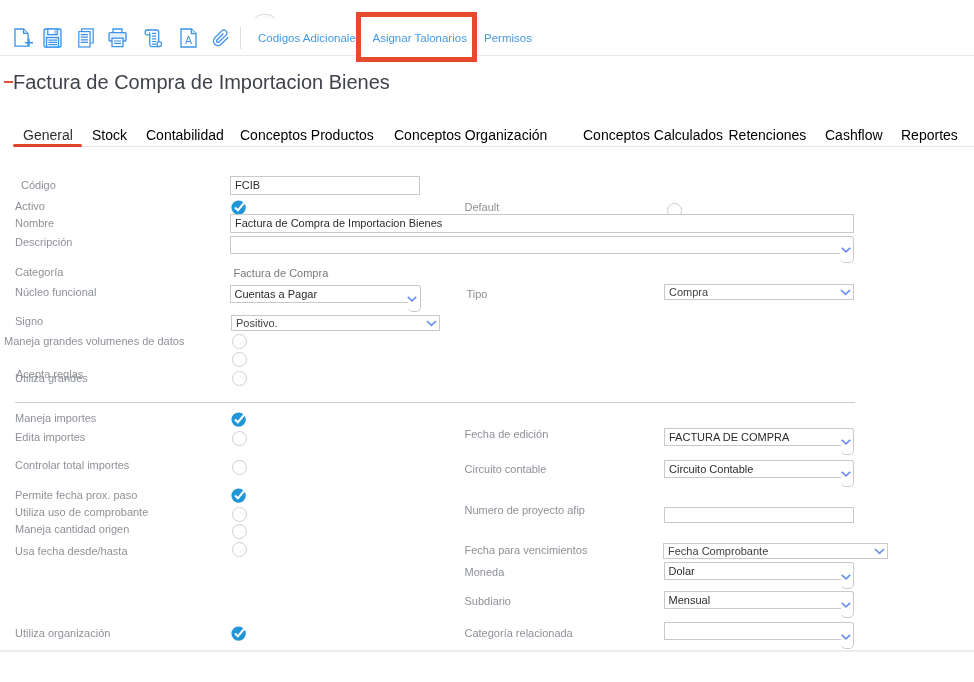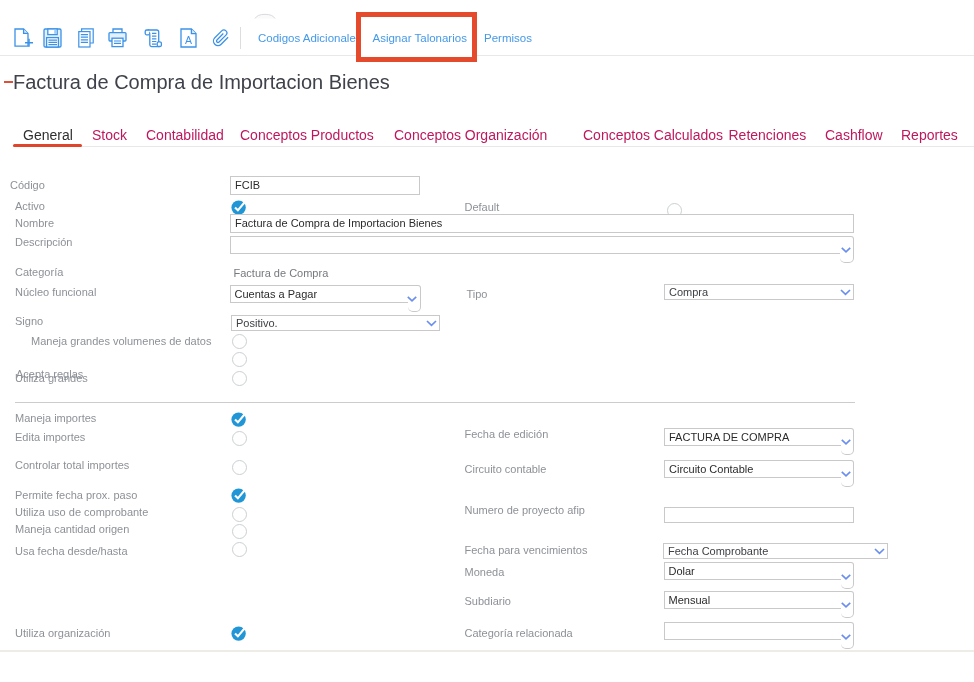--- a/index.html
+++ b/index.html
@@ -9,21 +9,21 @@
   .lbl { position:absolute; font-size:11px; color:#8d9197; white-space:nowrap; line-height:12px; }
   .val { position:absolute; font-size:11px; color:#76797e; white-space:nowrap; line-height:12px; }
   .inp { position:absolute; border:1px solid #c9c9c9; background:#fff; font-size:11px; color:#2b2b2b; white-space:nowrap; padding-left:4px; line-height:17px; overflow:hidden; height:19px; }
   .selB { position:absolute; border:1px solid #c9c9c9; background:#fff; font-size:11px; color:#3f4145; white-space:nowrap; padding-left:4px; line-height:14px; height:16px; }
   .selB svg { position:absolute; right:2px; top:50%; margin-top:-3px; }
   .radio { position:absolute; width:15px; height:15px; border:1.5px solid #cbd0d3; border-radius:50%; background:#fff; }
   .ca { position:absolute; height:27px; }
   .ca .ci { position:absolute; left:0; top:0; height:18px; border:1px solid #c9c9c9; border-right:none; font-size:11px; color:#2b2b2b; padding-left:4px; line-height:16px; white-space:nowrap; }
   .ca .ct { position:absolute; top:0; right:0; height:27px; border:1px solid #c9c9c9; border-left:none; border-radius:0 3px 5px 5px; }
   .ca svg.chev { position:absolute; }
-  .tab { position:absolute; top:127.5px; font-size:14px; color:#be185d; white-space:nowrap; line-height:15px; }
+  .tab { position:absolute; top:127.5px; font-size:14px; color:#000000; white-space:nowrap; line-height:15px; }
   .tlink { position:absolute; top:32px; font-size:11.5px; color:#4599e8; white-space:nowrap; line-height:12px; }
   .icon { position:absolute; }
 </style>
 </head>
 <body>
 <div id="page">
 
   <svg class="abs" style="left:250px;top:11px;" width="30" height="8" viewBox="0 0 30 8">
     <path d="M5 7.5 A 10.5 6 0 0 1 25 7.5" fill="#fafafb" stroke="#d9dade" stroke-width="1"></path>
   </svg>
@@ -92,21 +92,21 @@
   <div class="tab" style="left:146px;">Contabilidad</div>
   <div class="tab" style="left:240px;">Conceptos Productos</div>
   <div class="tab" style="left:394px;">Conceptos Organización</div>
   <div class="tab" style="left:583px;">Conceptos Calculados</div>
   <div class="tab" style="left:728.5px;">Retenciones</div>
   <div class="tab" style="left:825px;">Cashflow</div>
   <div class="tab" style="left:901px;">Reportes</div>
   <div class="abs" style="left:13px;top:146px;width:961px;height:1px;background:#e8e8e8;"></div>
   <div class="abs" style="left:13px;top:144px;width:69px;height:3px;background:#e0442a;border-radius:2px;"></div>
 
-  <div class="lbl" style="left:10px;top:179px;">Código</div>
+  <div class="lbl" style="left:21px;top:179px;">Código</div>
   <div class="inp" style="left:230px;top:176px;width:190px;">FCIB</div>
 
   <div class="lbl" style="left:15px;top:199.5px;">Activo</div>
   <svg class="abs" style="left:230.5px;top:198.5px;" width="17" height="17" viewBox="0 0 17 17">
     <circle cx="7.6" cy="8.6" r="7.2" fill="#2196d6"></circle>
     <path d="M4 8.5 L6.9 11.3 L13.4 3.5" stroke="#fff" stroke-width="2.1" fill="none"></path>
   </svg>
   <div class="lbl" style="left:464.5px;top:201px;">Default</div>
   <div class="radio" style="left:666.5px;top:202.5px;"></div>
 
@@ -139,21 +139,21 @@
         <path d="M1 1 L5.5 5.3 L10 1" stroke="#6b8fee" stroke-width="1.7" fill="none"></path>
       </svg>
   </div>
 
   <div class="lbl" style="left:15px;top:314.5px;">Signo</div>
   <div class="selB" style="left:231px;top:315px;width:209px;">Positivo.
     <svg width="11" height="7" viewBox="0 0 11 7">
         <path d="M1 1 L5.5 5.3 L10 1" stroke="#6b8fee" stroke-width="1.7" fill="none"></path>
       </svg>
   </div>
-  <div class="lbl" style="left:31px;top:335px;">Maneja grandes volumenes de datos</div>
+  <div class="lbl" style="left:4px;top:335px;">Maneja grandes volumenes de datos</div>
   <div class="radio" style="left:232px;top:333.5px;"></div>
   <div class="lbl" style="left:16px;top:353.5px;margin-top:14px;">Acepta reglas</div>
   <div class="radio" style="left:232px;top:352.0px;"></div>
   <div class="lbl" style="left:15px;top:372px;">Utiliza grandes</div>
   <div class="radio" style="left:232px;top:370.5px;"></div>
 
   <div class="abs" style="left:15px;top:402px;width:840px;height:1px;background:#cccccc;"></div>
 
   <div class="lbl" style="left:15px;top:412px;">Maneja importes</div>
   <svg class="abs" style="left:230.5px;top:410.5px;" width="17" height="17" viewBox="0 0 17 17">

